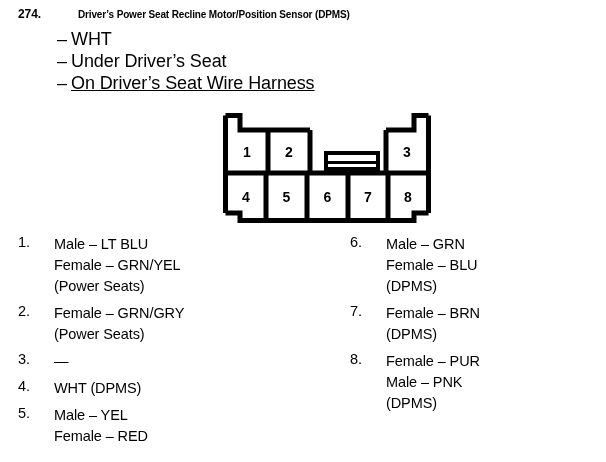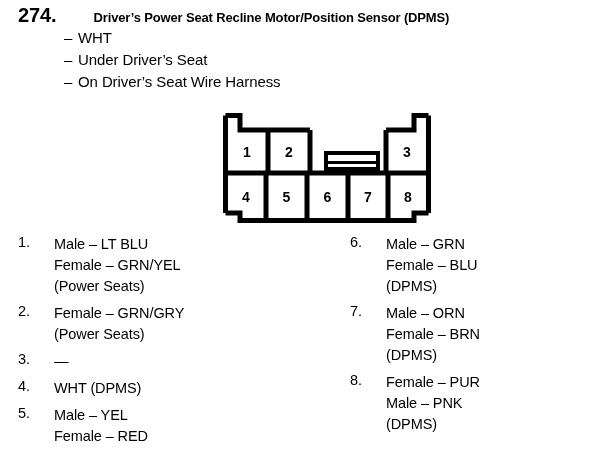--- a/index.html
+++ b/index.html
@@ -24,41 +24,41 @@
     width: 606px;
   }
   #title-row {
     position: absolute;
     left: 18px;
     top: 4px;
     width: 580px;
     white-space: nowrap;
   }
   #entry-number {
-    font-size: 20px;
+    font-size: 12px;
     font-weight: bold;
     letter-spacing: -0.1px;
   }
   #entry-title {
-    font-size: 13px;
+    font-size: 10px;
     font-weight: bold;
     margin-left: 11px;
     letter-spacing: -0.15px;
     padding-left: 26px;
   }
   .detail-line {
     position: absolute;
-    left: 64px;
-    font-size: 15px;
+    left: 57px;
+    font-size: 18px;
     white-space: nowrap;
     letter-spacing: -0.1px;
   }
   #detail-0 { top: 29px; }
   #detail-1 { top: 51px; }
-  #detail-2 { top: 73px; }
+  #detail-2 { top: 73px; text-decoration: underline; }
   .detail-dash {
     display: inline-block;
     width: 14px;
   }
 
   
   #connector-diagram {
     position: absolute;
     left: 218px;
     top: 108px;
@@ -213,21 +213,20 @@
       <div class="pin-entry-number">6.</div>
       <div class="pin-entry-lines">
         <div class="pin-entry-line">Male – GRN</div>
         <div class="pin-entry-line">Female – BLU</div>
         <div class="pin-entry-line">(DPMS)</div>
       </div>
     </div>
     <div class="pin-entry">
       <div class="pin-entry-number">7.</div>
       <div class="pin-entry-lines">
-        <div class="pin-entry-line">Male – ORN</div>
         <div class="pin-entry-line">Female – BRN</div>
         <div class="pin-entry-line">(DPMS)</div>
       </div>
     </div>
     <div class="pin-entry">
       <div class="pin-entry-number">8.</div>
       <div class="pin-entry-lines">
         <div class="pin-entry-line">Female – PUR</div>
         <div class="pin-entry-line">Male – PNK</div>
         <div class="pin-entry-line">(DPMS)</div>

